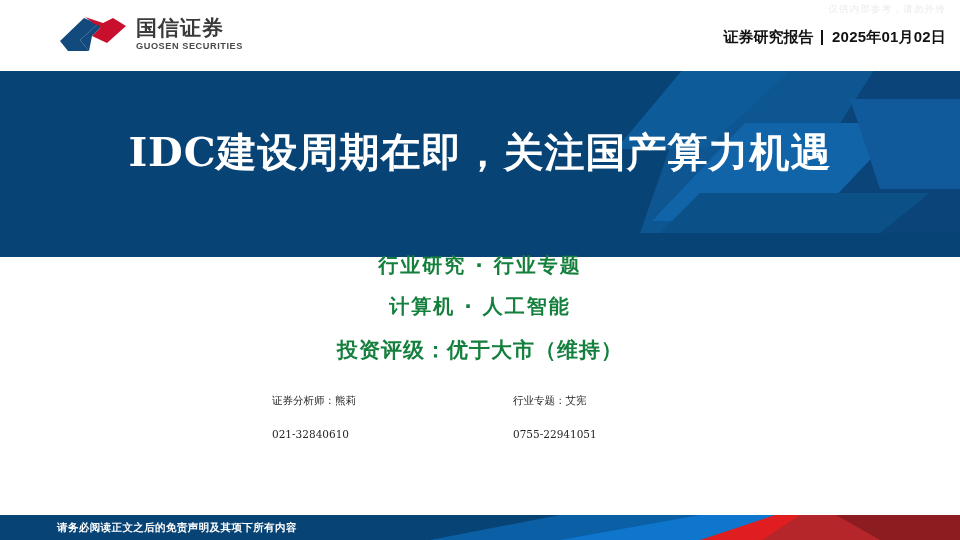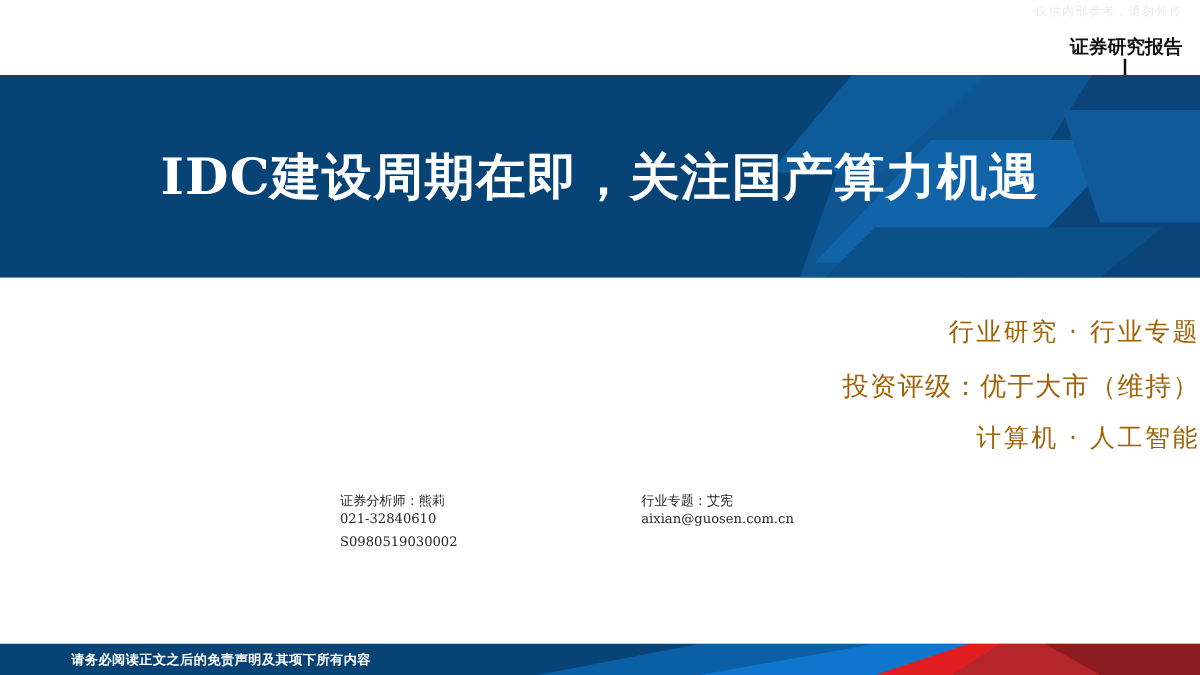--- a/index.html
+++ b/index.html
@@ -71,37 +71,36 @@
     position: absolute;
     right: 14px;
     top: 28px;
     display: flex;
     align-items: center;
     font-size: 15px;
     font-weight: bold;
     color: #111111;
     white-space: nowrap;
     font-family: "DejaVu Sans", sans-serif;
-    flex-direction: column;
   }
   #header-right .bar {
     display: inline-block;
     width: 2.5px;
     height: 15px;
     background: #111111;
     margin: 0 9px 0 7px;
   }
   #header-date { font-family: "Liberation Sans", sans-serif; letter-spacing: 0.2px; }
 
   
   #banner {
     position: absolute;
-    left: 0; top: 60px;
-    width: 960px;
-    height: 162px;
+    left: 0; top: 71px;
+    width: 960px;
+    height: 186px;
     background: #074475;
     overflow: hidden;
   }
   #banner-deco {
     position: absolute;
     left: 0; top: 0;
     width: 960px;
     height: 162px;
   }
   #banner-title {
@@ -122,44 +121,44 @@
   }
 
   
   #content {
     position: absolute;
     left: 0; top: 222px;
     width: 960px;
     height: 290px;
   }
   .meta-line {
-    text-align: right;
-    color: #a16207;
-    font-weight: normal;
+    text-align: center;
+    color: #15803d;
+    font-weight: bold;
     font-family: "DejaVu Sans", sans-serif;
     white-space: nowrap;
   }
   #meta-1 { font-size: 20px; margin-top: 30px; letter-spacing: 2px; }
   #meta-2 { font-size: 20px; margin-top: 14px; letter-spacing: 2px; }
   #meta-3 { font-size: 21px; margin-top: 16px; letter-spacing: 1px; }
 
   #analysts {
     margin-top: 30px;
     display: flex;
     justify-content: center;
     gap: 66px;
   }
   .analyst-col {
     width: 175px;
     color: #262626;
     font-family: "DejaVu Serif", "Liberation Serif", serif;
   }
   .analyst-name {
     font-size: 10.5px;
-    margin-bottom: 1px;
+    margin-bottom: 20px;
     white-space: nowrap;
   }
   .analyst-line {
     font-size: 10.5px;
     margin-bottom: 7px;
     white-space: nowrap;
   }
 
   
   #footer {
@@ -192,24 +191,37 @@
     z-index: 3;
   }
 </style>
 </head>
 <body>
 
 <div id="header">
 
   <div id="watermark">仅供内部参考，请勿外传</div>
 
+  <div id="logo-block">
+    <svg id="logo-mark" viewBox="0 0 74 40" xmlns="http://www.w3.org/2000/svg">
+      <path d="M2 27 L26 4 L40 10 L22 26 L31 37 L10 37 Z" fill="#124a7d"></path>
+      <path d="M27 3 L45 9 L55 4 L68 12 L49 29 L34 22 L42 14 Z" fill="#c8102e"></path>
+      <path d="M40 10 L22 26 L31 37 L34 22 L42 14 Z" fill="#124a7d"></path>
+      <path d="M26 4 L40 10 L42 14 L34 22 L27 16 Z" fill="#ffffff" opacity="0.0"></path>
+    </svg>
+    <div id="logo-text-wrap">
+      <div id="logo-cn">国信证券</div>
+      <div id="logo-en">GUOSEN SECURITIES</div>
+    </div>
+  </div>
 
   <div id="header-right">
     <span>证券研究报告</span>
     <span class="bar"></span>
+    <span id="header-date">2025年01月02日</span>
   </div>
 </div>
 
 <div id="banner">
   <svg id="banner-deco" viewBox="0 0 960 162" preserveAspectRatio="none" xmlns="http://www.w3.org/2000/svg">
     <rect x="0" y="0" width="960" height="162" fill="#074475"></rect>
 
     <path d="M700 -10 L960 -10 L960 40 L812 162 L640 162 Z" fill="#0d5691"></path>
     <path d="M880 -10 L960 -10 L960 162 L770 162 Z" fill="#0a4479"></path>
 
@@ -219,34 +231,33 @@
     <path d="M690 -10 L800 -10 L706 78 L616 78 Z" fill="#0e5b99"></path>
 
     <path d="M700 122 L930 122 L880 162 L660 162 Z" fill="#0b5087"></path>
   </svg>
   <div id="banner-title">IDC建设周期在即，关注国产算力机遇</div>
 </div>
 
 <div id="content">
 
   <div class="meta-line" id="meta-1">行业研究 · 行业专题</div>
+  <div class="meta-line" id="meta-2">计算机 · 人工智能</div>
   <div class="meta-line" id="meta-3">投资评级：优于大市（维持）</div>
-  <div class="meta-line" id="meta-2">计算机 · 人工智能</div>
 
   <div id="analysts">
 
     <div class="analyst-col">
       <div class="analyst-name">证券分析师：熊莉</div>
       <div class="analyst-line">021-32840610</div>
-      <div class="analyst-line">S0980519030002</div>
     </div>
 
     <div class="analyst-col">
       <div class="analyst-name">行业专题：艾宪</div>
-      <div class="analyst-line">aixian@guosen.com.cn</div>
+      <div class="analyst-line">0755-22941051</div>
     </div>
 
   </div>
 </div>
 
 <div id="footer">
   <svg id="footer-deco" viewBox="0 0 960 25" preserveAspectRatio="none" xmlns="http://www.w3.org/2000/svg">
     <rect x="0" y="0" width="960" height="25" fill="#074475"></rect>
     <path d="M430 25 L560 0 L960 0 L960 25 Z" fill="#0b5fa5"></path>
     <path d="M560 25 L700 0 L960 0 L960 25 Z" fill="#0f76cd"></path>

